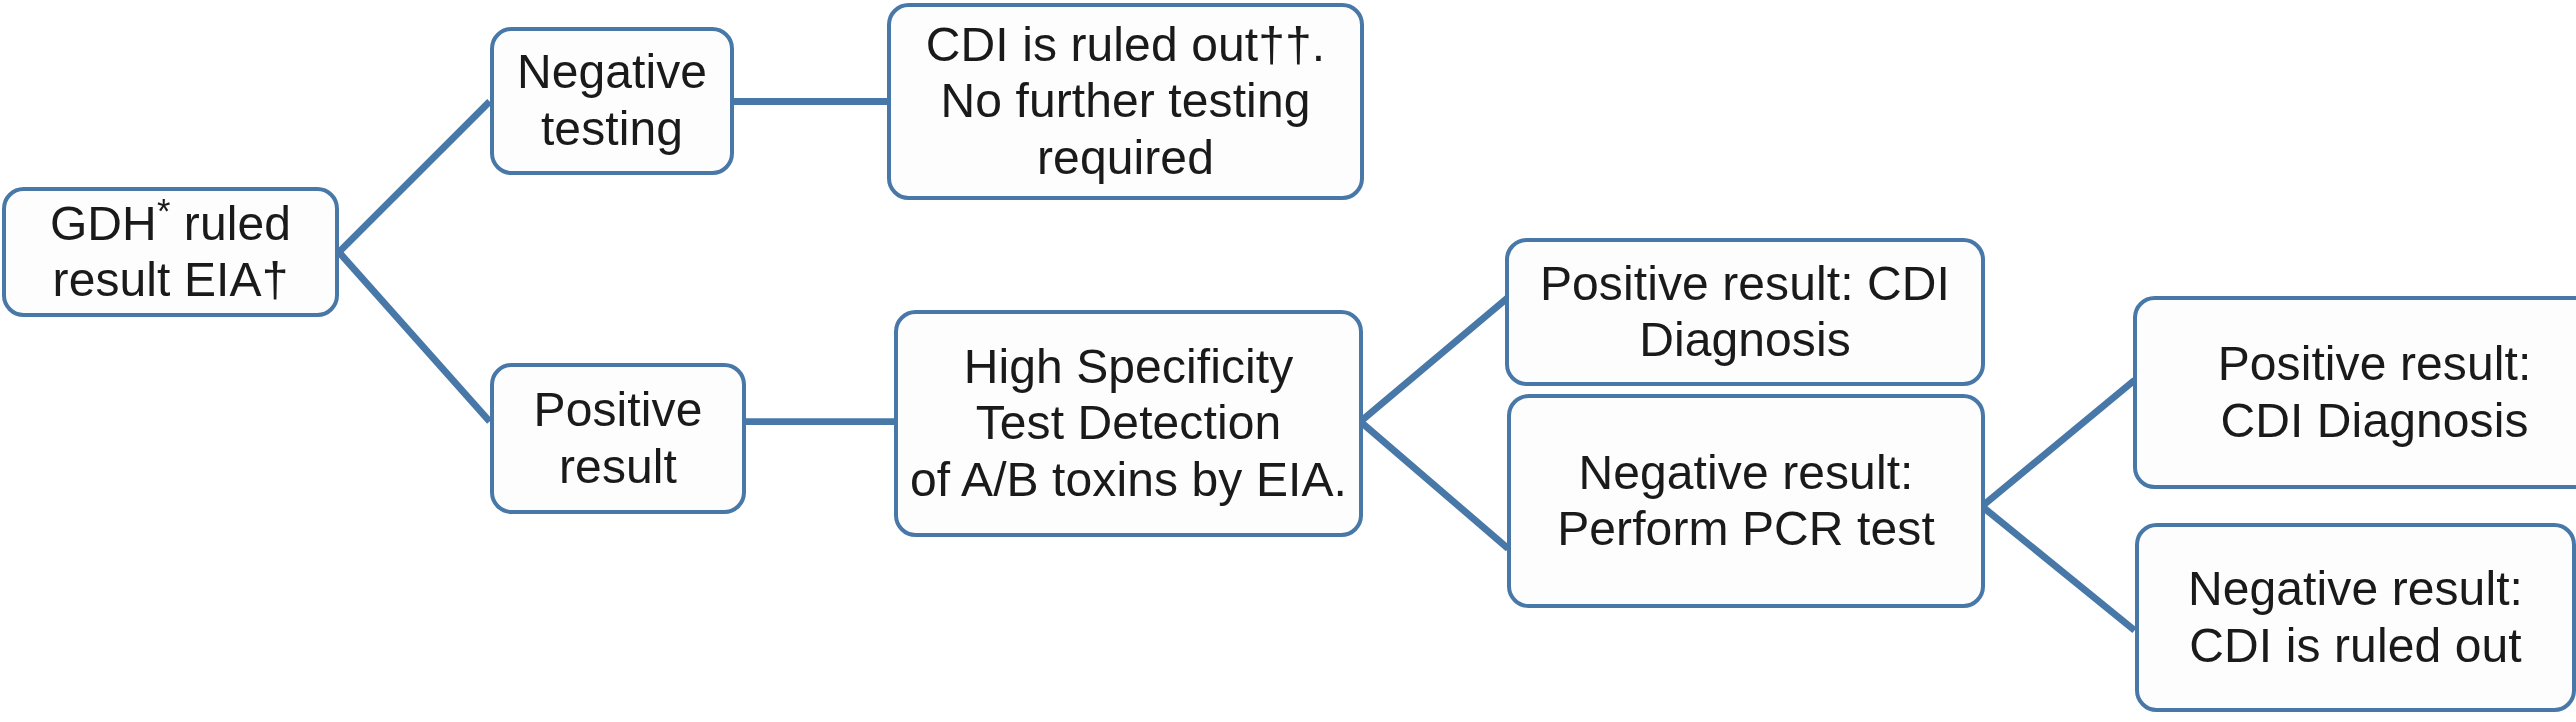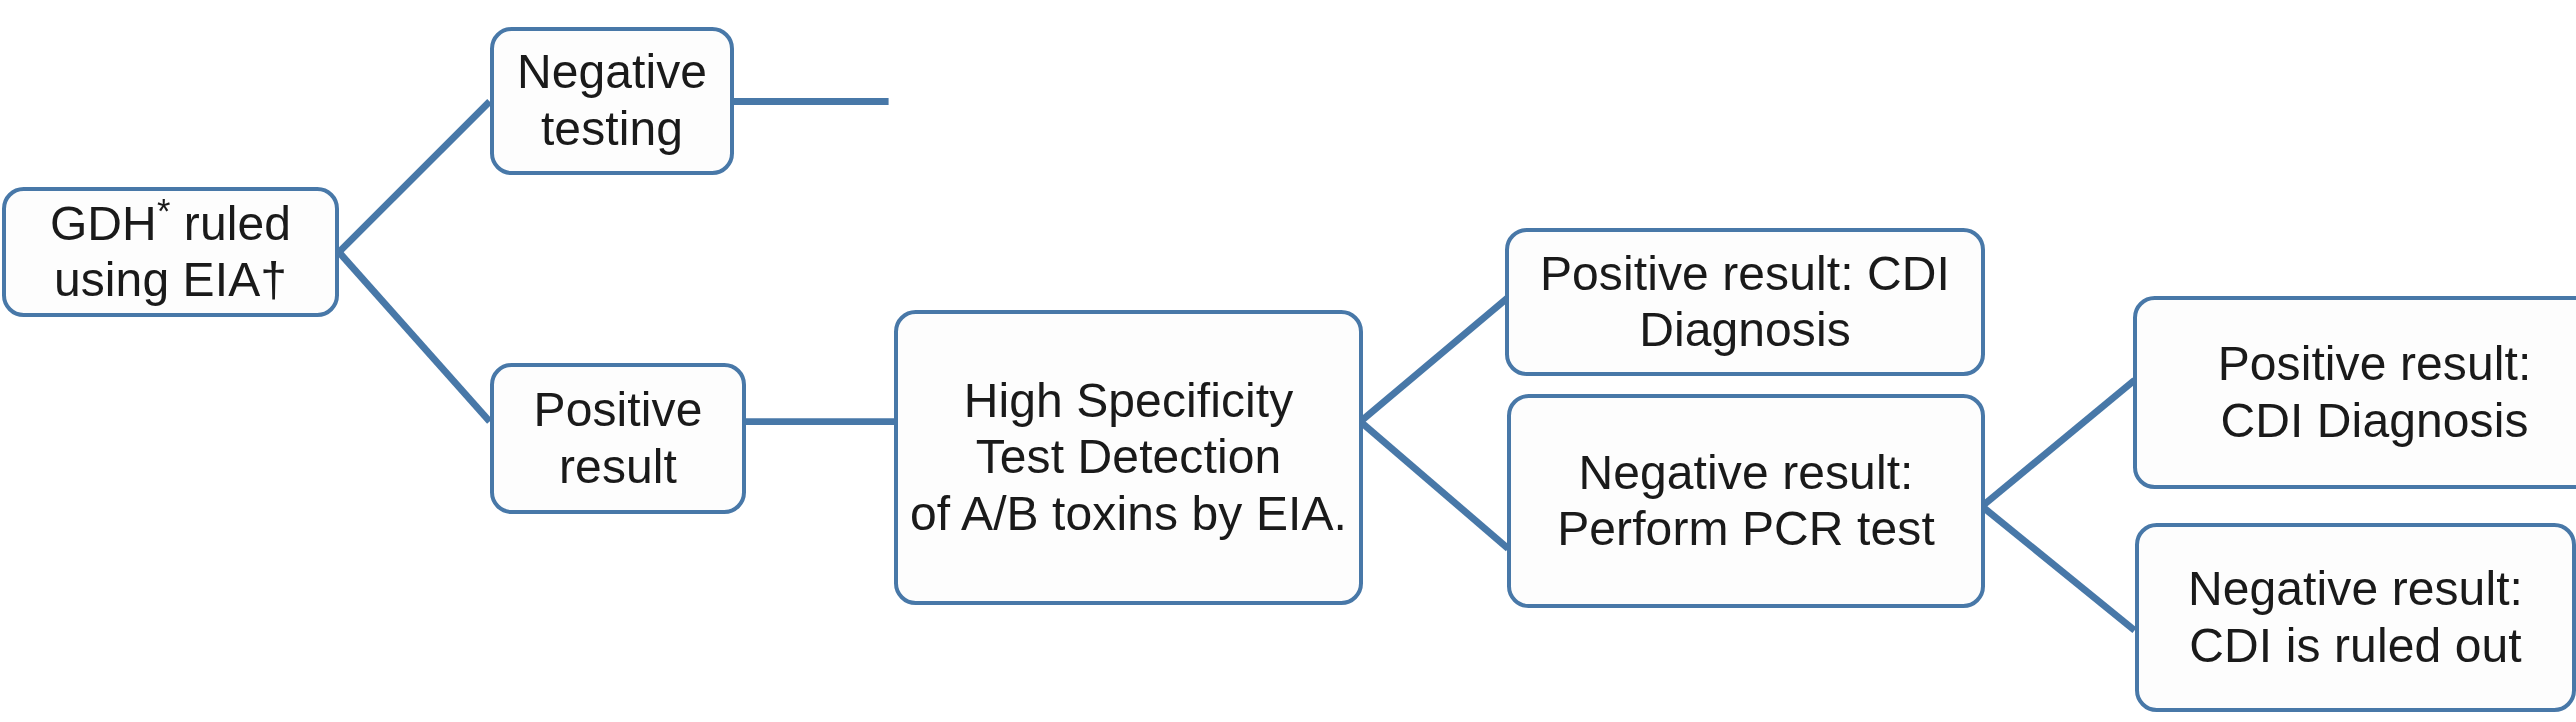--- a/index.html
+++ b/index.html
@@ -64,41 +64,46 @@
       <path d="M 745 103 L 902 103"></path>
       <path d="M 757 428 L 910 428"></path>
       <path d="M 1381 428 L 1531 302"></path>
       <path d="M 1381 428 L 1531 557"></path>
       <path d="M 2012 514 L 2167 386"></path>
       <path d="M 2012 514 L 2167 640"></path>
     </g>
   </svg>
 
   <div class="node" style="left:2px; top:187px; width:337px; height:130px;">
-    <span class="txt"><span>GDH</span><sup class="star">*</sup><span> ruled</span><br><span>using EIA†</span></span>
+    <span class="txt"><span>GDH</span><sup class="star">*</sup><span> ruled</span><br><span>result EIA†</span></span>
   </div>
 
   <div class="node" style="left:490px; top:26.6px; width:244px; height:148px;">
     <span class="txt">Negative
 testing</span>
   </div>
 
+  <div class="node" style="left:887px; top:3px; width:477px; height:197px;">
+    <span class="txt">CDI is ruled out††.
+No further testing
+required</span>
+  </div>
 
   <div class="node" style="left:490px; top:363px; width:256px; height:151px;">
     <span class="txt">Positive
 result</span>
   </div>
 
-  <div class="node" style="left:894px; top:310px; width:469px; height:295px;">
+  <div class="node" style="left:894px; top:310px; width:469px; height:227px;">
     <span class="txt">High Specificity
 Test Detection
 of A/B toxins by EIA.</span>
   </div>
 
-  <div class="node" style="left:1505px; top:228px; width:480px; height:148px;">
+  <div class="node" style="left:1505px; top:238px; width:480px; height:148px;">
     <span class="txt">Positive result: CDI
 Diagnosis</span>
   </div>
 
   <div class="node" style="left:1507px; top:394px; width:478px; height:214px;">
     <span class="txt">Negative result:
 Perform PCR test</span>
   </div>
 
   <div class="node" style="left:2133px; top:296px; width:483px; height:193px;">

